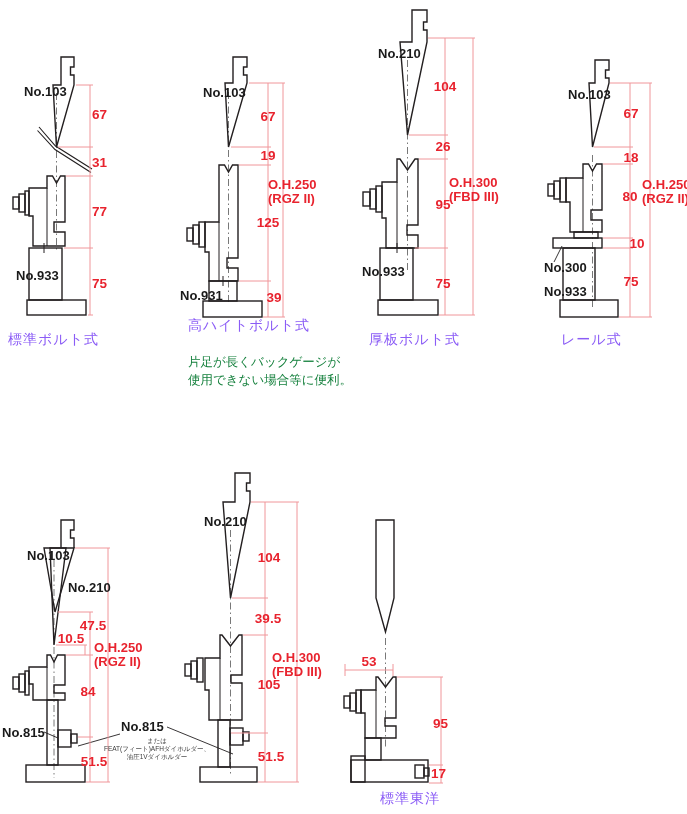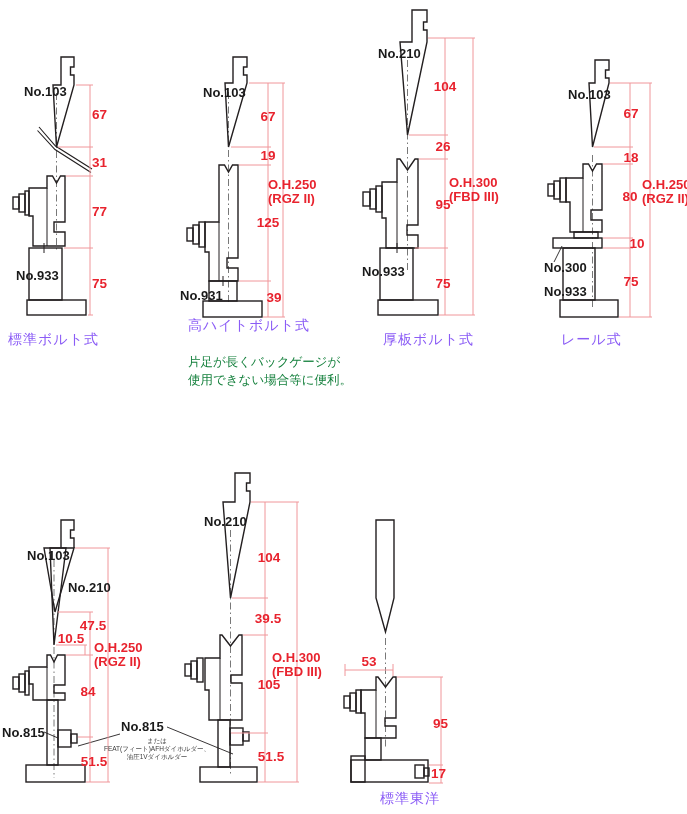--- a/index.html
+++ b/index.html
@@ -218,18 +218,18 @@
       <text class="num" x="100" y="298">17</text>
     </svg>
   </div>
 
   <div class="caption" style="left:8px;top:331px;">標準ボルト式</div>
   <div class="caption" style="left:188px;top:317px;">高ハイトボルト式</div>
   <div class="note" style="left:188px;top:353px;">
     <div>片足が長くバックゲージが</div>
     <div>使用できない場合等に便利。</div>
   </div>
-  <div class="caption" style="left:383px;top:331px;">厚板ボルト式</div>
+  <div class="caption" style="left:369px;top:331px;">厚板ボルト式</div>
   <div class="caption" style="left:561px;top:331px;">レール式</div>
   <div class="caption" style="left:8px;top:790px;margin-top:29px;">標準リバーシブル式</div>
   <div class="caption" style="left:380px;top:790px;text-align:right;">標準東洋</div>
 
 </div>
 
 </body></html>

